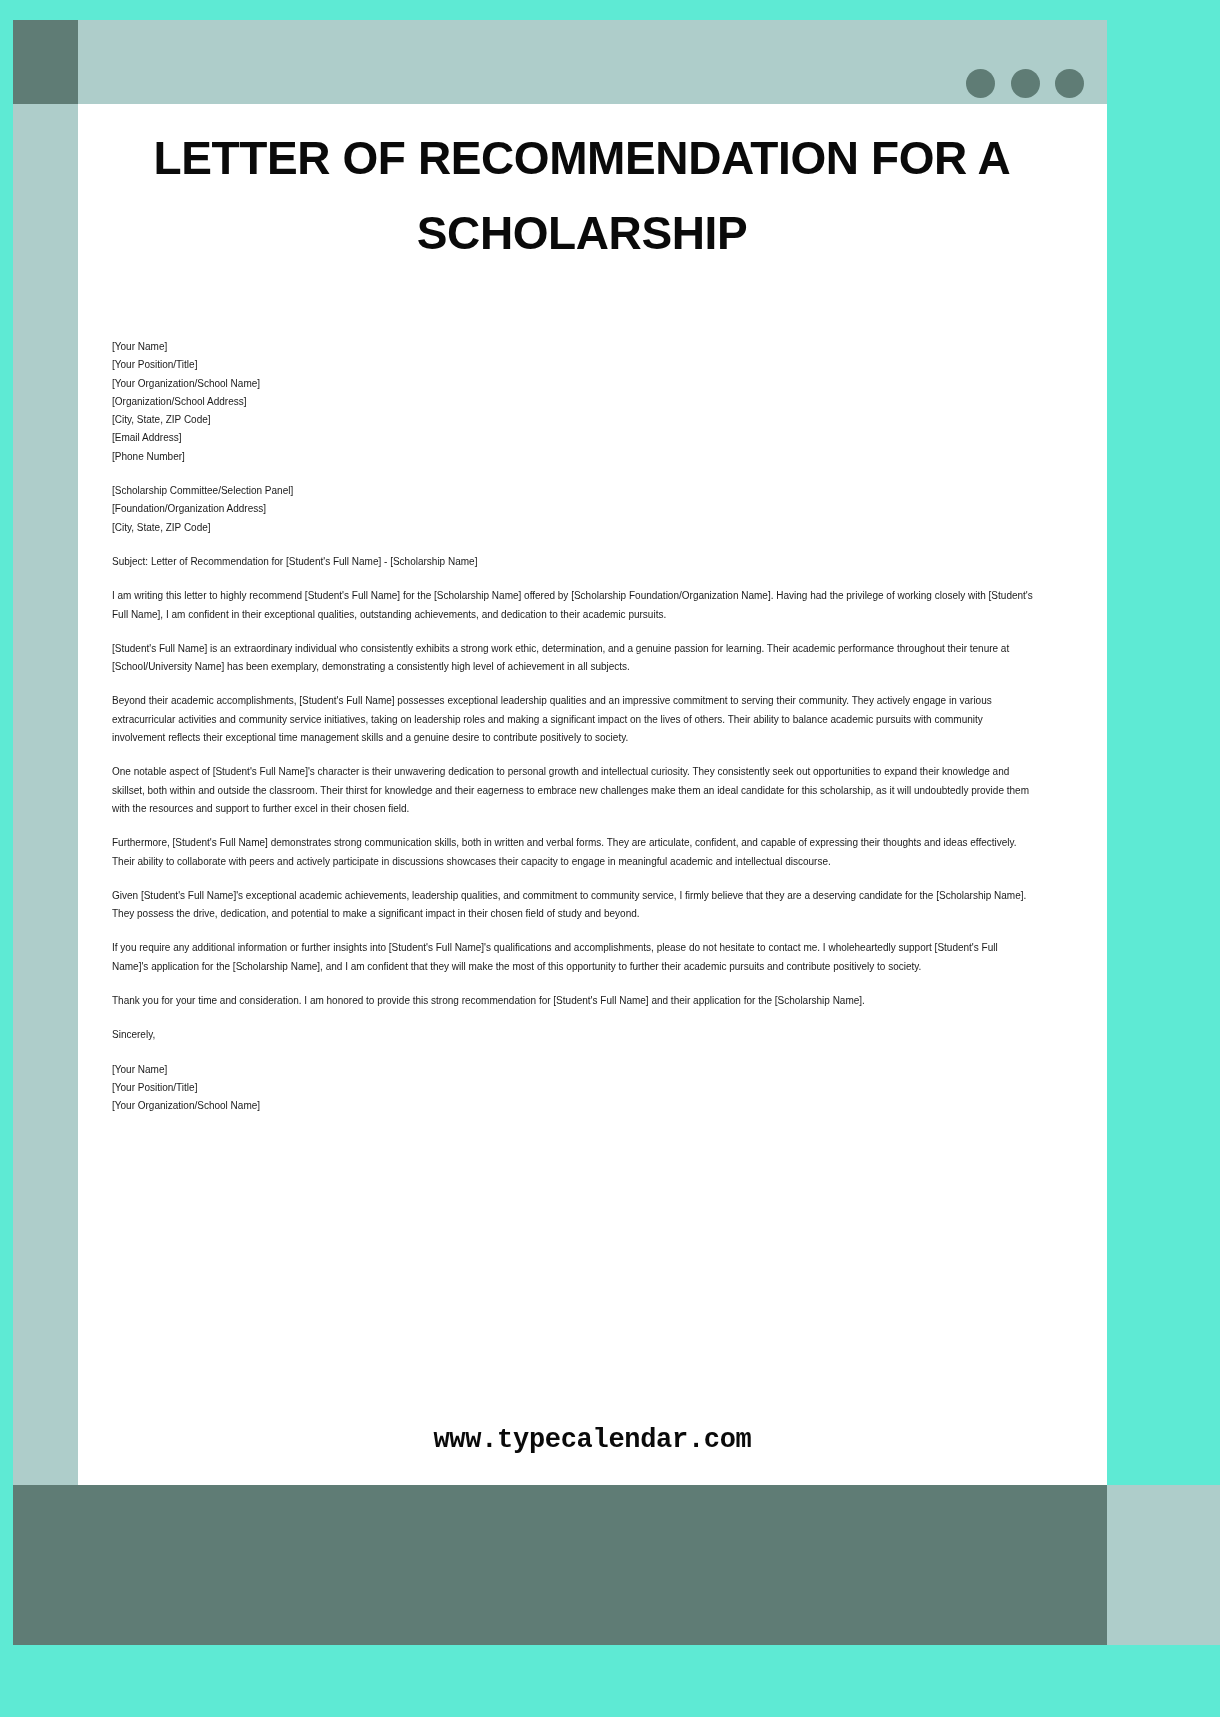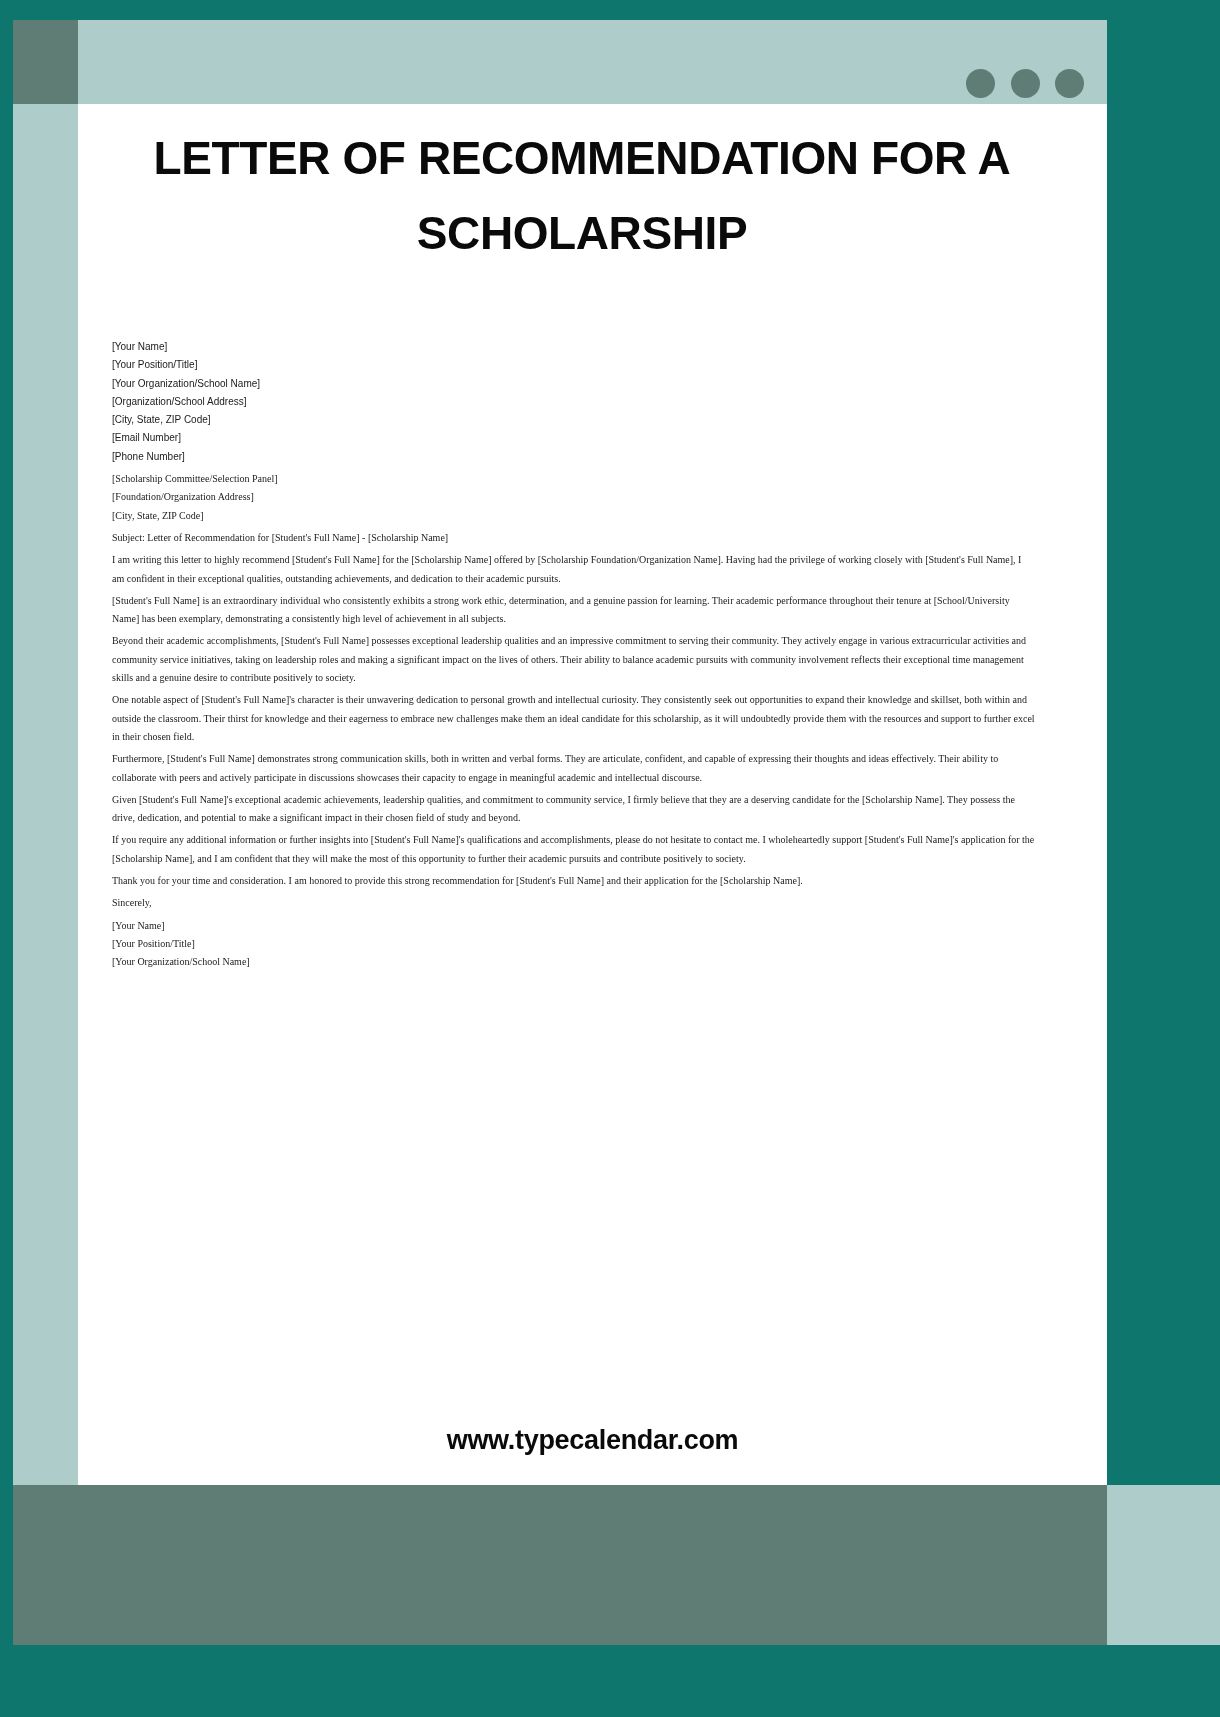--- a/index.html
+++ b/index.html
@@ -13,21 +13,21 @@
     position: relative;
     overflow: hidden;
     font-family: "Liberation Sans", sans-serif;
   }
 
   .page {
     position: absolute;
     left: 0; top: 0;
     width: 1220px;
     height: 1717px;
-    background: #0f766e;
+    background: #5eead4;
   }
 
   
   .header-bar {
     position: absolute;
     left: 78px;
     top: 20px;
     width: 1029px;
     height: 84px;
     background: #aecdca;
@@ -112,34 +112,34 @@
     left: 112px;
     top: 338px;
     width: 924px;
     font-size: 10px;
     line-height: 18.3px;
     color: #1a1a1a;
     font-family: "Liberation Sans", sans-serif;
   }
   .addr-line { white-space: nowrap; }
   .block { margin: 0; }
-  .gap-block { margin-top: 4px; font-family: Liberation Serif, serif; }
+  .gap-block { margin-top: 16px; }
 
   
   .site-url {
     position: absolute;
     left: 78px;
     top: 1425px;
     width: 1029px;
     text-align: center;
     font-size: 27px;
     font-weight: bold;
     letter-spacing: -0.3px;
     color: #0a0a0a;
-    font-family: Liberation Sans, sans-serif;
+    font-family: Liberation Mono, monospace;
   }
 </style>
 </head>
 <body>
 
 <div class="page">
 
   <div class="header-corner"></div>
   <div class="header-bar">
     <div class="dots">
@@ -155,21 +155,21 @@
   <div class="doc-title">LETTER OF RECOMMENDATION FOR A SCHOLARSHIP</div>
 
   <div class="letter">
 
     <div class="block">
       <div class="addr-line">[Your Name]</div>
       <div class="addr-line">[Your Position/Title]</div>
       <div class="addr-line">[Your Organization/School Name]</div>
       <div class="addr-line">[Organization/School Address]</div>
       <div class="addr-line">[City, State, ZIP Code]</div>
-      <div class="addr-line">[Email Number]</div>
+      <div class="addr-line">[Email Address]</div>
       <div class="addr-line">[Phone Number]</div>
     </div>
 
     <div class="block gap-block">
       <div class="addr-line">[Scholarship Committee/Selection Panel]</div>
       <div class="addr-line">[Foundation/Organization Address]</div>
       <div class="addr-line">[City, State, ZIP Code]</div>
     </div>
 
     <div class="block gap-block">Subject: Letter of Recommendation for [Student's Full Name] - [Scholarship Name]</div>

